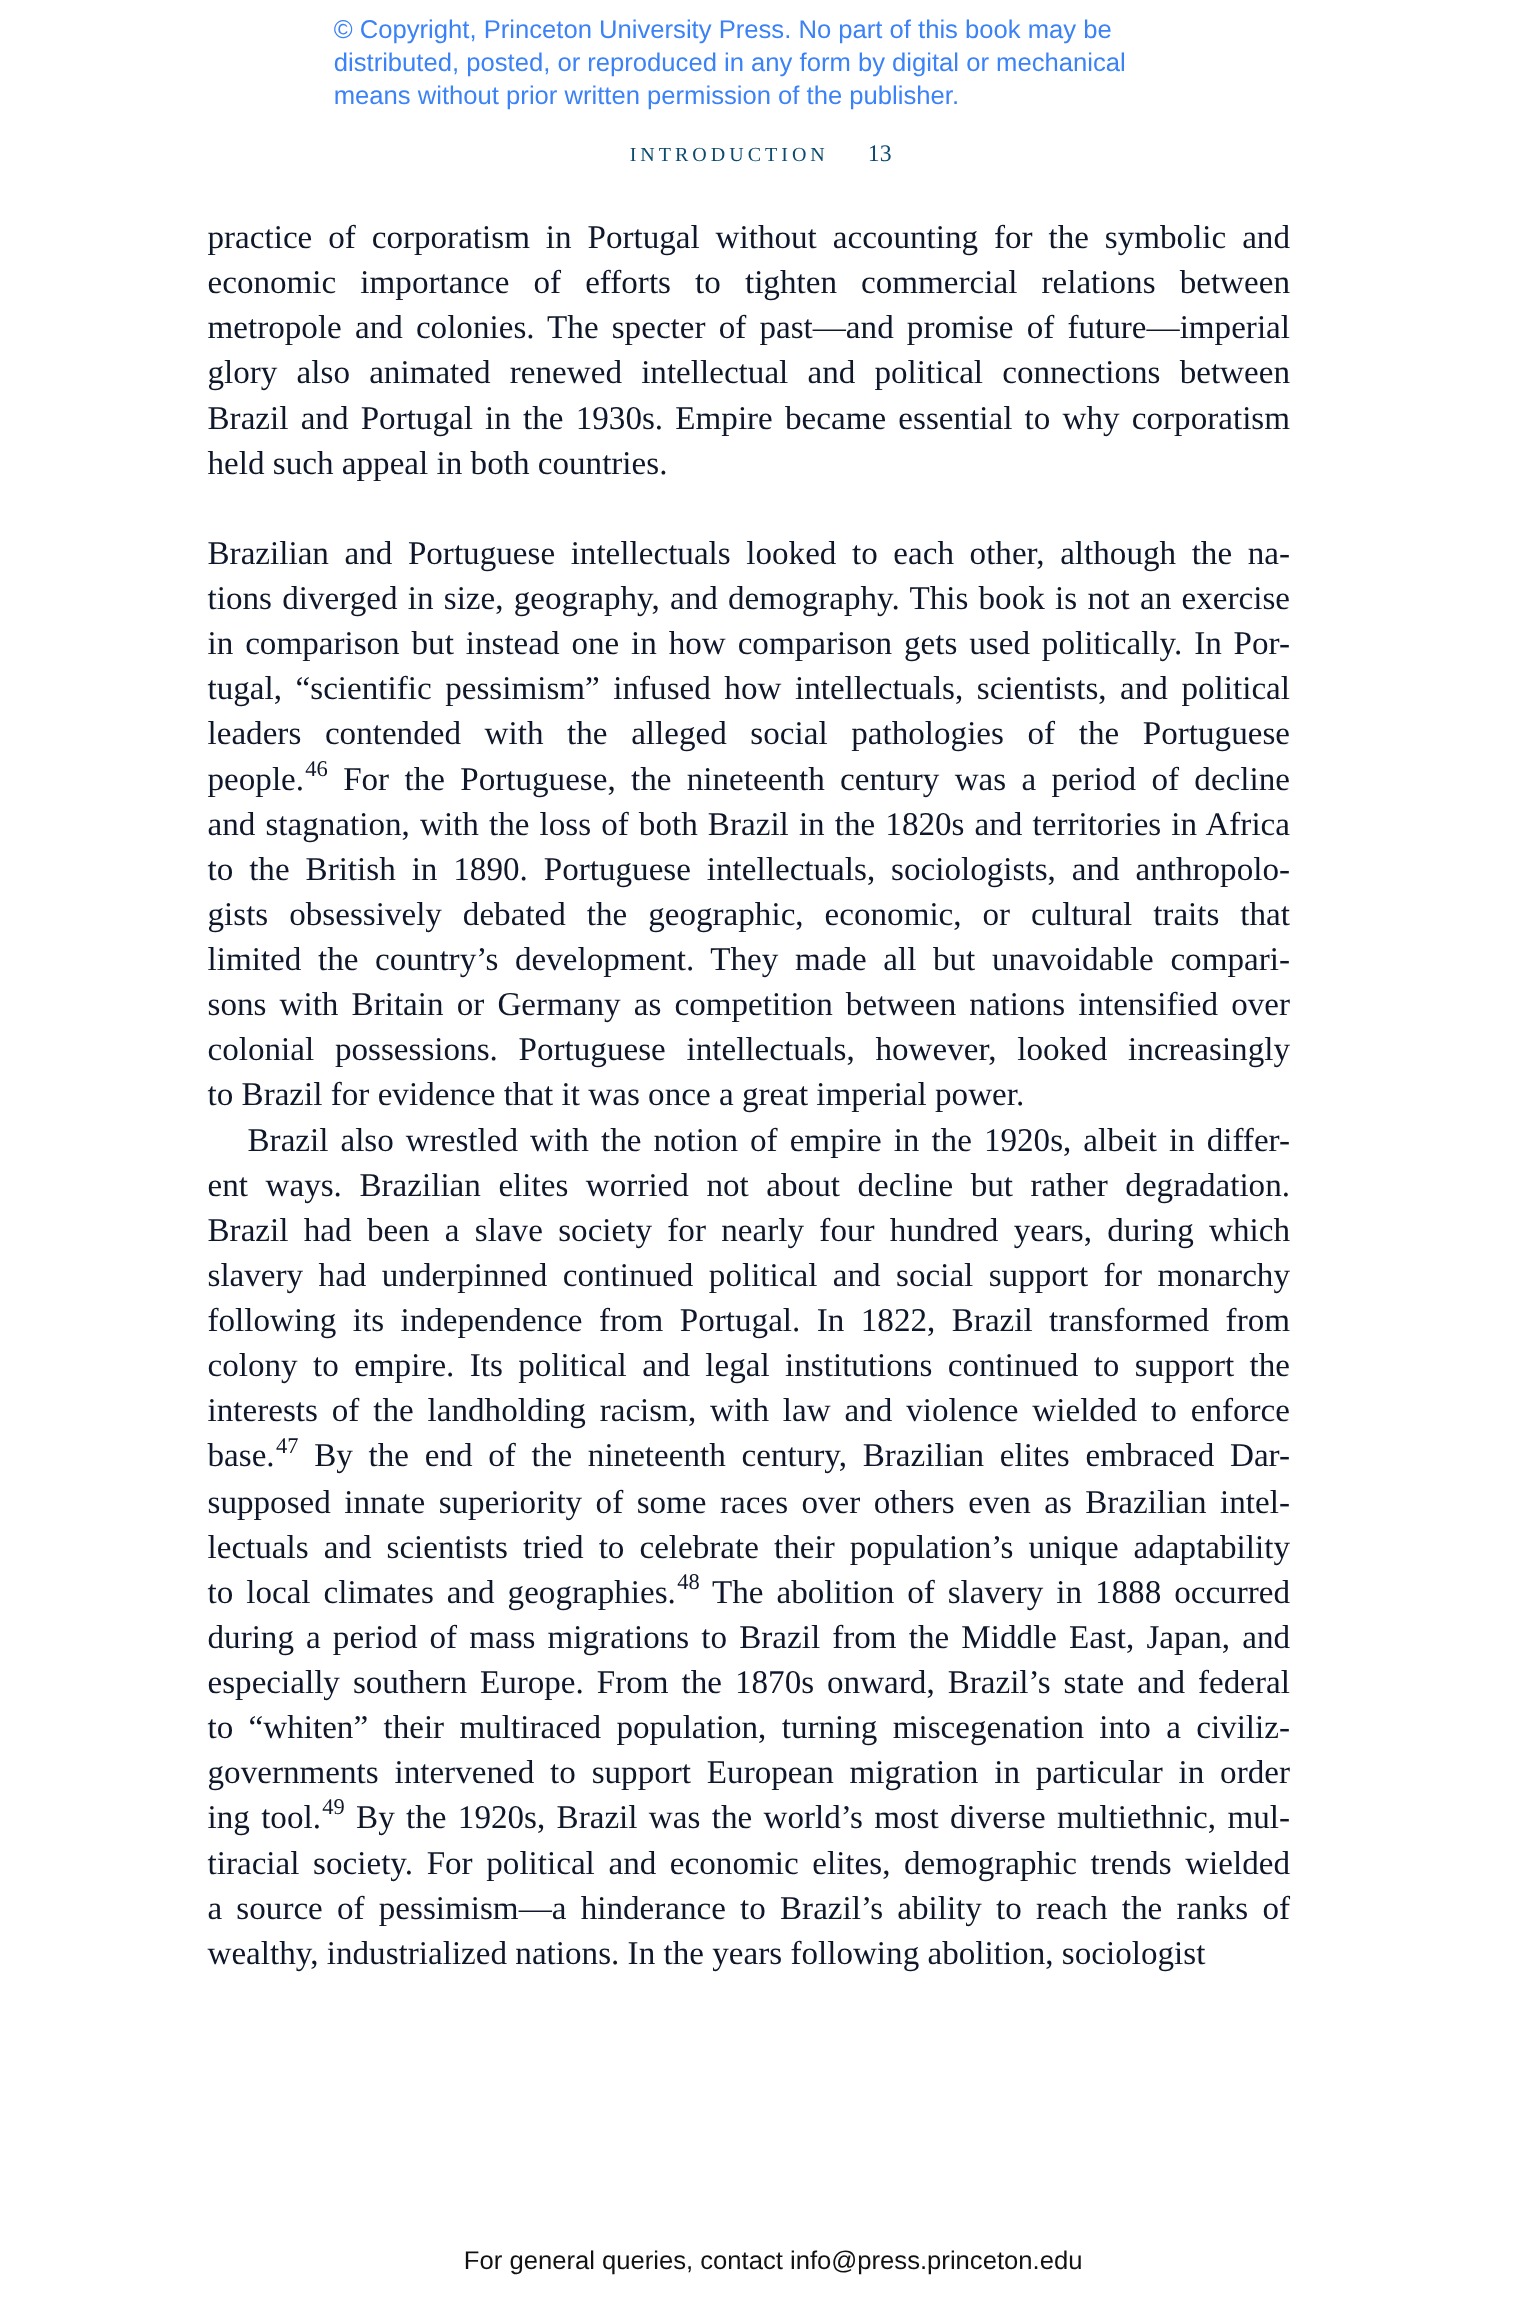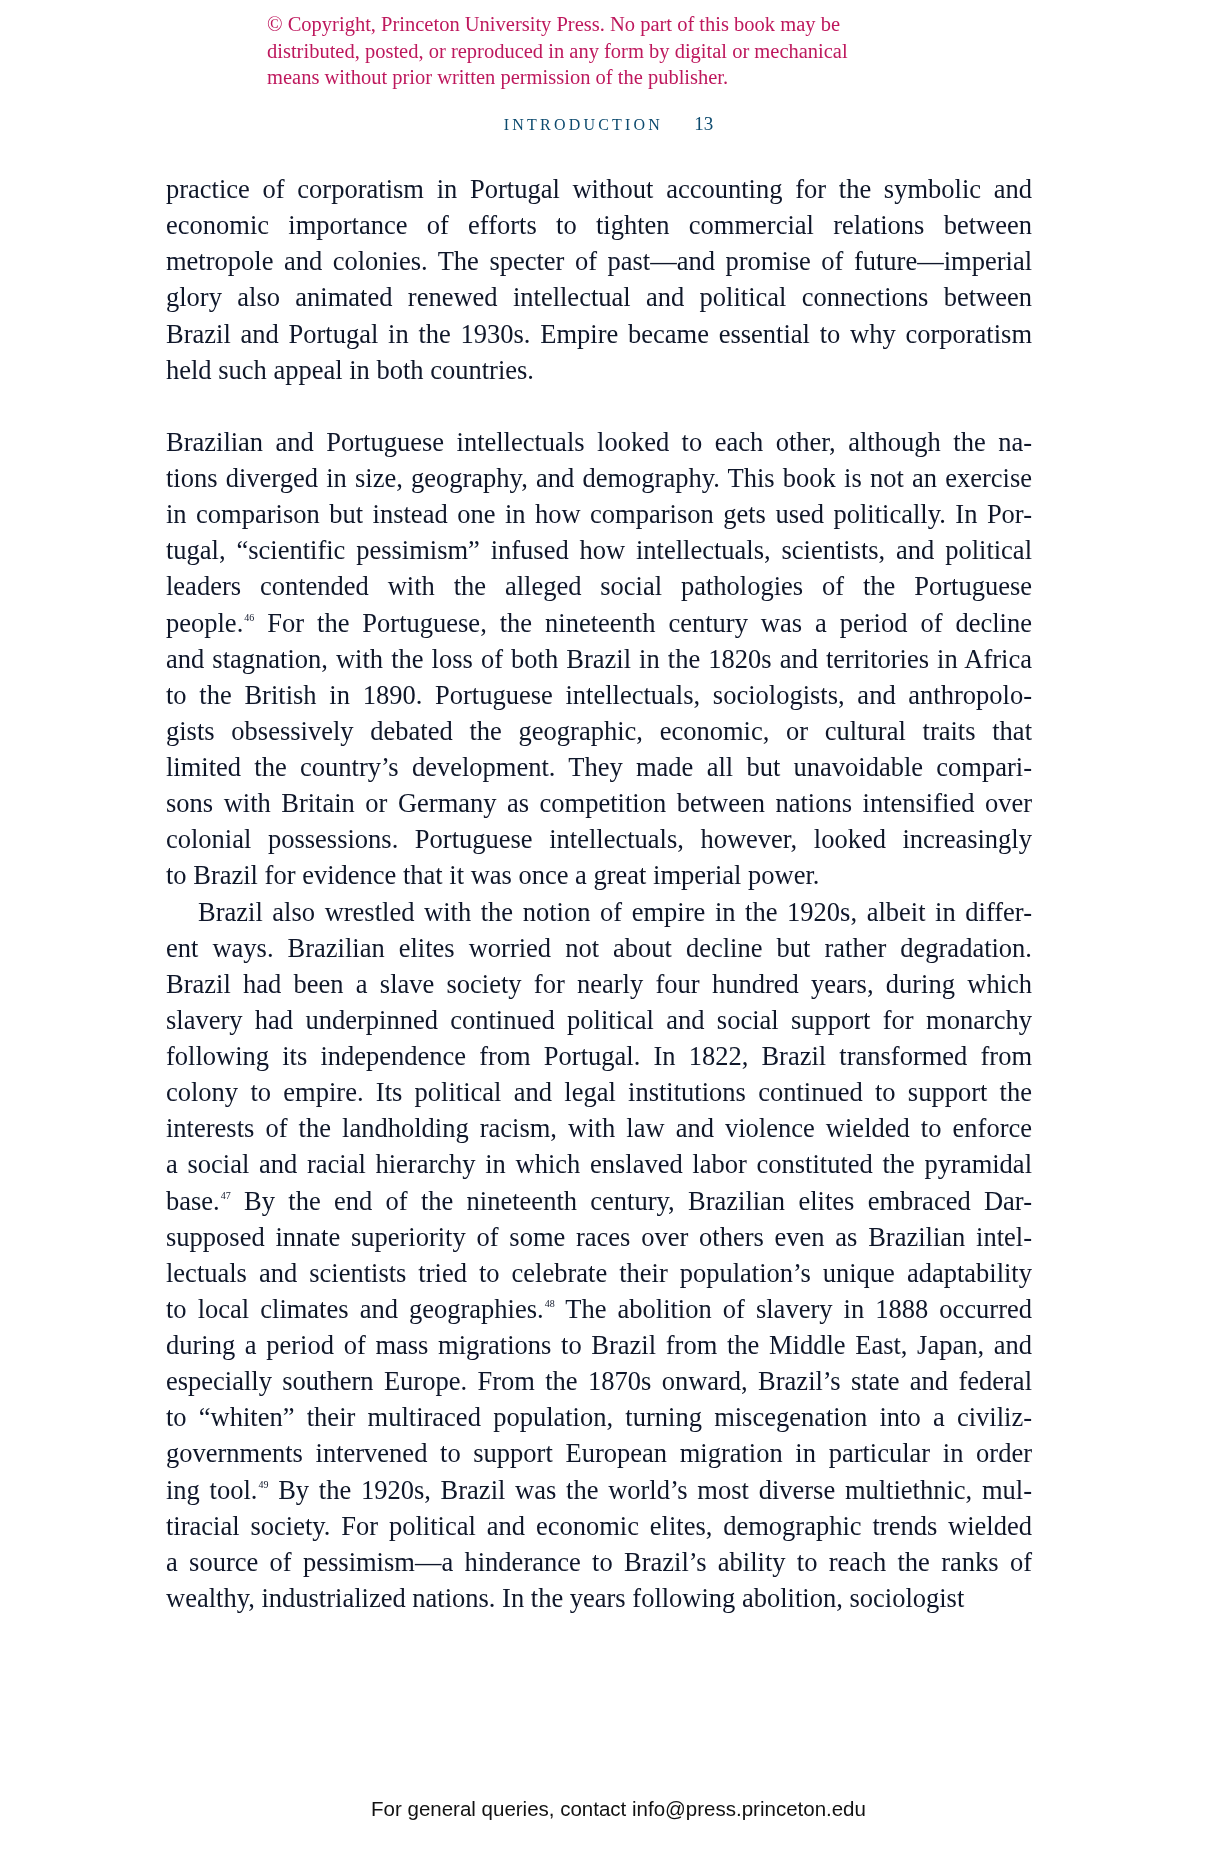--- a/index.html
+++ b/index.html
@@ -12,24 +12,24 @@
     height: 1850px;
     position: relative;
     overflow: hidden;
     color: #1e1e1e;
   }
   .copyright {
     position: absolute;
     left: 267px;
     top: 11px;
     width: 720px;
-    font-family: Liberation Serif, serif;
+    font-family: Liberation Sans, sans-serif;
     font-size: 20.5px;
     line-height: 26.5px;
-    color: #be185d;
+    color: #3b82f6;
   }
   .copyright .cline {
     display: block;
     white-space: nowrap;
   }
   .running-head {
     position: absolute;
     left: 0;
     width: 1225px;
     top: 113px;
@@ -83,21 +83,21 @@
     display: inline-block;
     width: 100%;
     white-space: normal;
     text-align: justify;
     text-align-last: justify;
   }
   .line.last .inner {
     text-align-last: left;
   }
   sup.fn {
-    font-size: 10px;
+    font-size: 18px;
     line-height: 0;
     vertical-align: 0;
     position: relative;
     top: -11px;
     margin-left: 1px;
   }
   .footer {
     position: absolute;
     left: 0;
     width: 1225px;
@@ -149,21 +149,20 @@
       <span class="line last"><span class="inner"><span>to Brazil for evidence that it was once a great imperial power.</span></span></span>
     </div>
     <div class="para">
       <span class="line indent"><span class="inner"><span>Brazil also wrestled with the notion of empire in the 1920s, albeit in differ-</span></span></span>
       <span class="line"><span class="inner"><span>ent ways. Brazilian elites worried not about decline but rather degradation.</span></span></span>
       <span class="line"><span class="inner"><span>Brazil had been a slave society for nearly four hundred years, during which</span></span></span>
       <span class="line"><span class="inner"><span>slavery had underpinned continued political and social support for monarchy</span></span></span>
       <span class="line"><span class="inner"><span>following its independence from Portugal. In 1822, Brazil transformed from</span></span></span>
       <span class="line"><span class="inner"><span>colony to empire. Its political and legal institutions continued to support the</span></span></span>
       <span class="line"><span class="inner"><span>interests of the landholding racism, with law and violence wielded to enforce</span></span></span>
-      <span class="line"><span class="inner"><span>a social and racial hierarchy in which enslaved labor constituted the pyramidal</span></span></span>
       <span class="line"><span class="inner"><span>base.</span><sup class="fn">47</sup><span> By the end of the nineteenth century, Brazilian elites embraced Dar-</span></span></span>
       <span class="line"><span class="inner"><span>supposed innate superiority of some races over others even as Brazilian intel-</span></span></span>
       <span class="line"><span class="inner"><span>lectuals and scientists tried to celebrate their population’s unique adaptability</span></span></span>
       <span class="line"><span class="inner"><span>to local climates and geographies.</span><sup class="fn">48</sup><span> The abolition of slavery in 1888 occurred</span></span></span>
       <span class="line"><span class="inner"><span>during a period of mass migrations to Brazil from the Middle East, Japan, and</span></span></span>
       <span class="line"><span class="inner"><span>especially southern Europe. From the 1870s onward, Brazil’s state and federal</span></span></span>
       <span class="line"><span class="inner"><span>to “whiten” their multiraced population, turning miscegenation into a civiliz-</span></span></span>
       <span class="line"><span class="inner"><span>governments intervened to support European migration in particular in order</span></span></span>
       <span class="line"><span class="inner"><span>ing tool.</span><sup class="fn">49</sup><span> By the 1920s, Brazil was the world’s most diverse multiethnic, mul-</span></span></span>
       <span class="line"><span class="inner"><span>tiracial society. For political and economic elites, demographic trends wielded</span></span></span>

